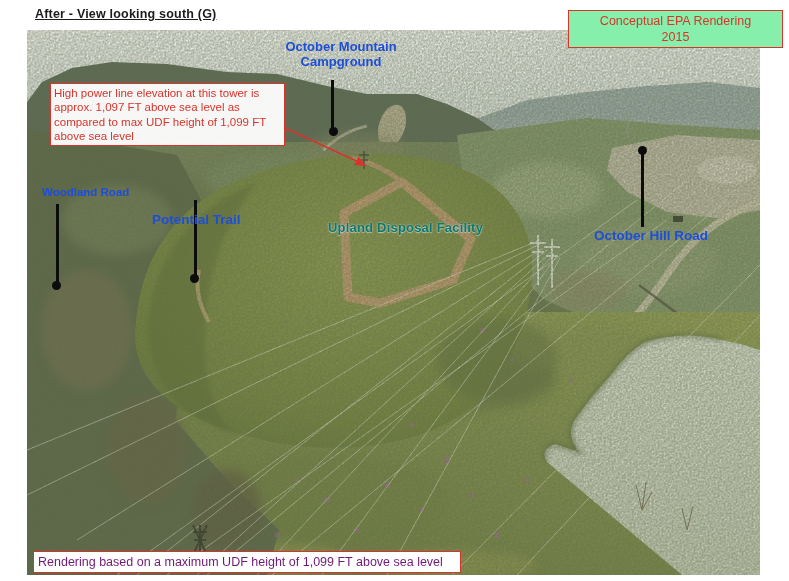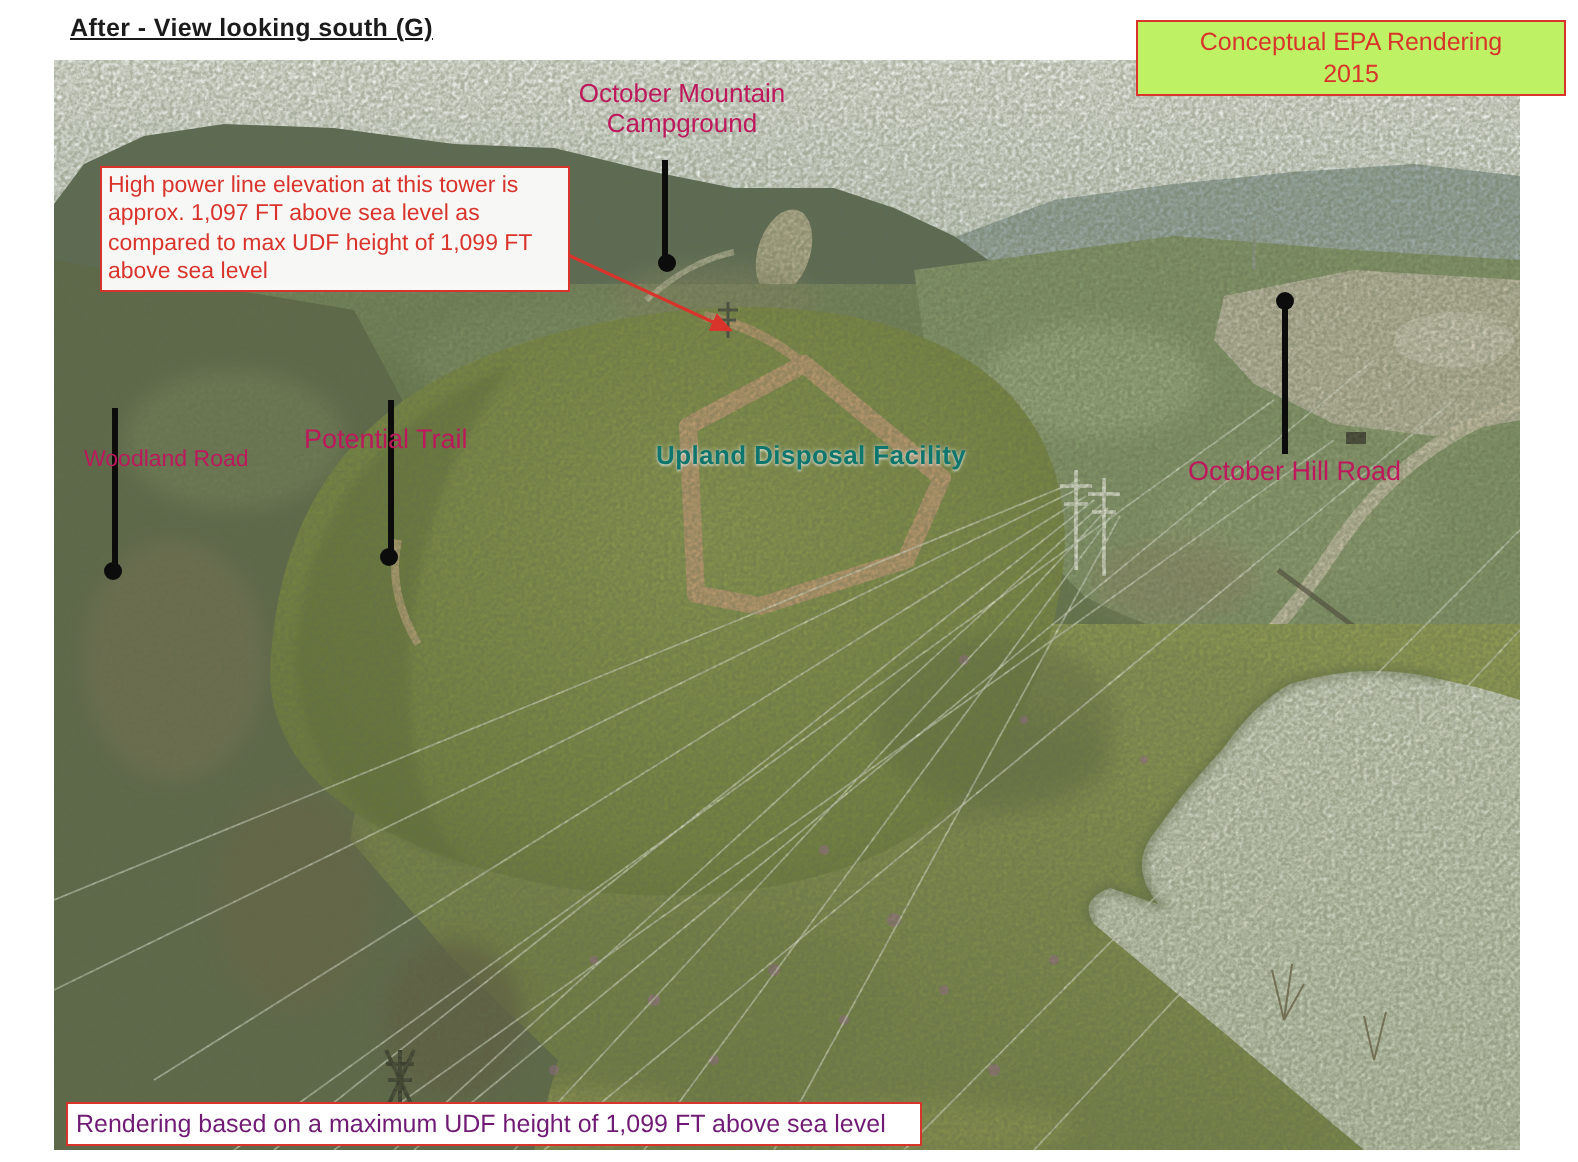--- a/index.html
+++ b/index.html
@@ -7,38 +7,38 @@
     width:789px;height:581px;position:relative;background:#ffffff;
     font-family:"Liberation Sans", sans-serif;overflow:hidden;
   }
   .page-title{
     position:absolute;left:35px;top:7px;font-size:12.5px;font-weight:bold;color:#1b1b1b;
     letter-spacing:.2px;
     text-decoration:underline;
   }
   .stamp-box{
     position:absolute;left:568px;top:10px;width:213px;border:1.5px solid #d9342b;
-    background:#bef264;color:#d9342b;text-align:center;font-size:12.5px;line-height:1.28;
+    background:#86efac;color:#d9342b;text-align:center;font-size:12.5px;line-height:1.28;
     padding:2px 0;z-index:30;
   }
   .photo{position:absolute;left:27px;top:30px;width:733px;height:545px;z-index:1;}
   .photo svg{display:block;width:100%;height:100%;}
   .callout-box{
     position:absolute;left:50px;top:83px;width:227px;border:1.5px solid #d9342b;
     background:rgba(255,255,255,0.95);color:#d9342b;font-size:11.5px;line-height:1.24;
     padding:2px 3px;z-index:20;
   }
   .footer-box{
     position:absolute;left:33px;top:551px;width:418px;border:1.5px solid #d9342b;
     background:#ffffff;color:#701a75;font-size:12.5px;line-height:1.3;padding:2px 4px;
     z-index:20;white-space:nowrap;
   }
-  .map-label{position:absolute;font-weight:normal;color:#be185d;z-index:15;}
+  .map-label{position:absolute;font-weight:bold;color:#1d4ed8;z-index:15;}
   .lbl-campground{left:268px;top:40px;width:146px;text-align:center;font-size:13px;line-height:1.15;}
-  .lbl-woodland{left:42px;top:186px;font-size:11.5px;margin-top:38px;}
+  .lbl-woodland{left:42px;top:186px;font-size:11.5px;}
   .lbl-trail{left:152px;top:180px;font-size:13.5px;margin-top:32px;}
   .lbl-willow{left:594px;top:228px;font-size:13.5px;}
   .lbl-udf{
     left:328px;top:220px;font-size:13px;font-weight:bold;color:#0f766e;
     text-shadow:0 0 2px rgba(255,255,255,.65), 0 1px 1px rgba(255,255,255,.4);
     z-index:15;letter-spacing:.2px;
   }
   .pline{position:absolute;width:3px;background:#0c0c0c;z-index:14;}
   .pdot{position:absolute;width:9px;height:9px;border-radius:50%;background:#0c0c0c;z-index:14;}
   .arrow-svg{position:absolute;left:280px;top:120px;width:95px;height:52px;z-index:18;}

